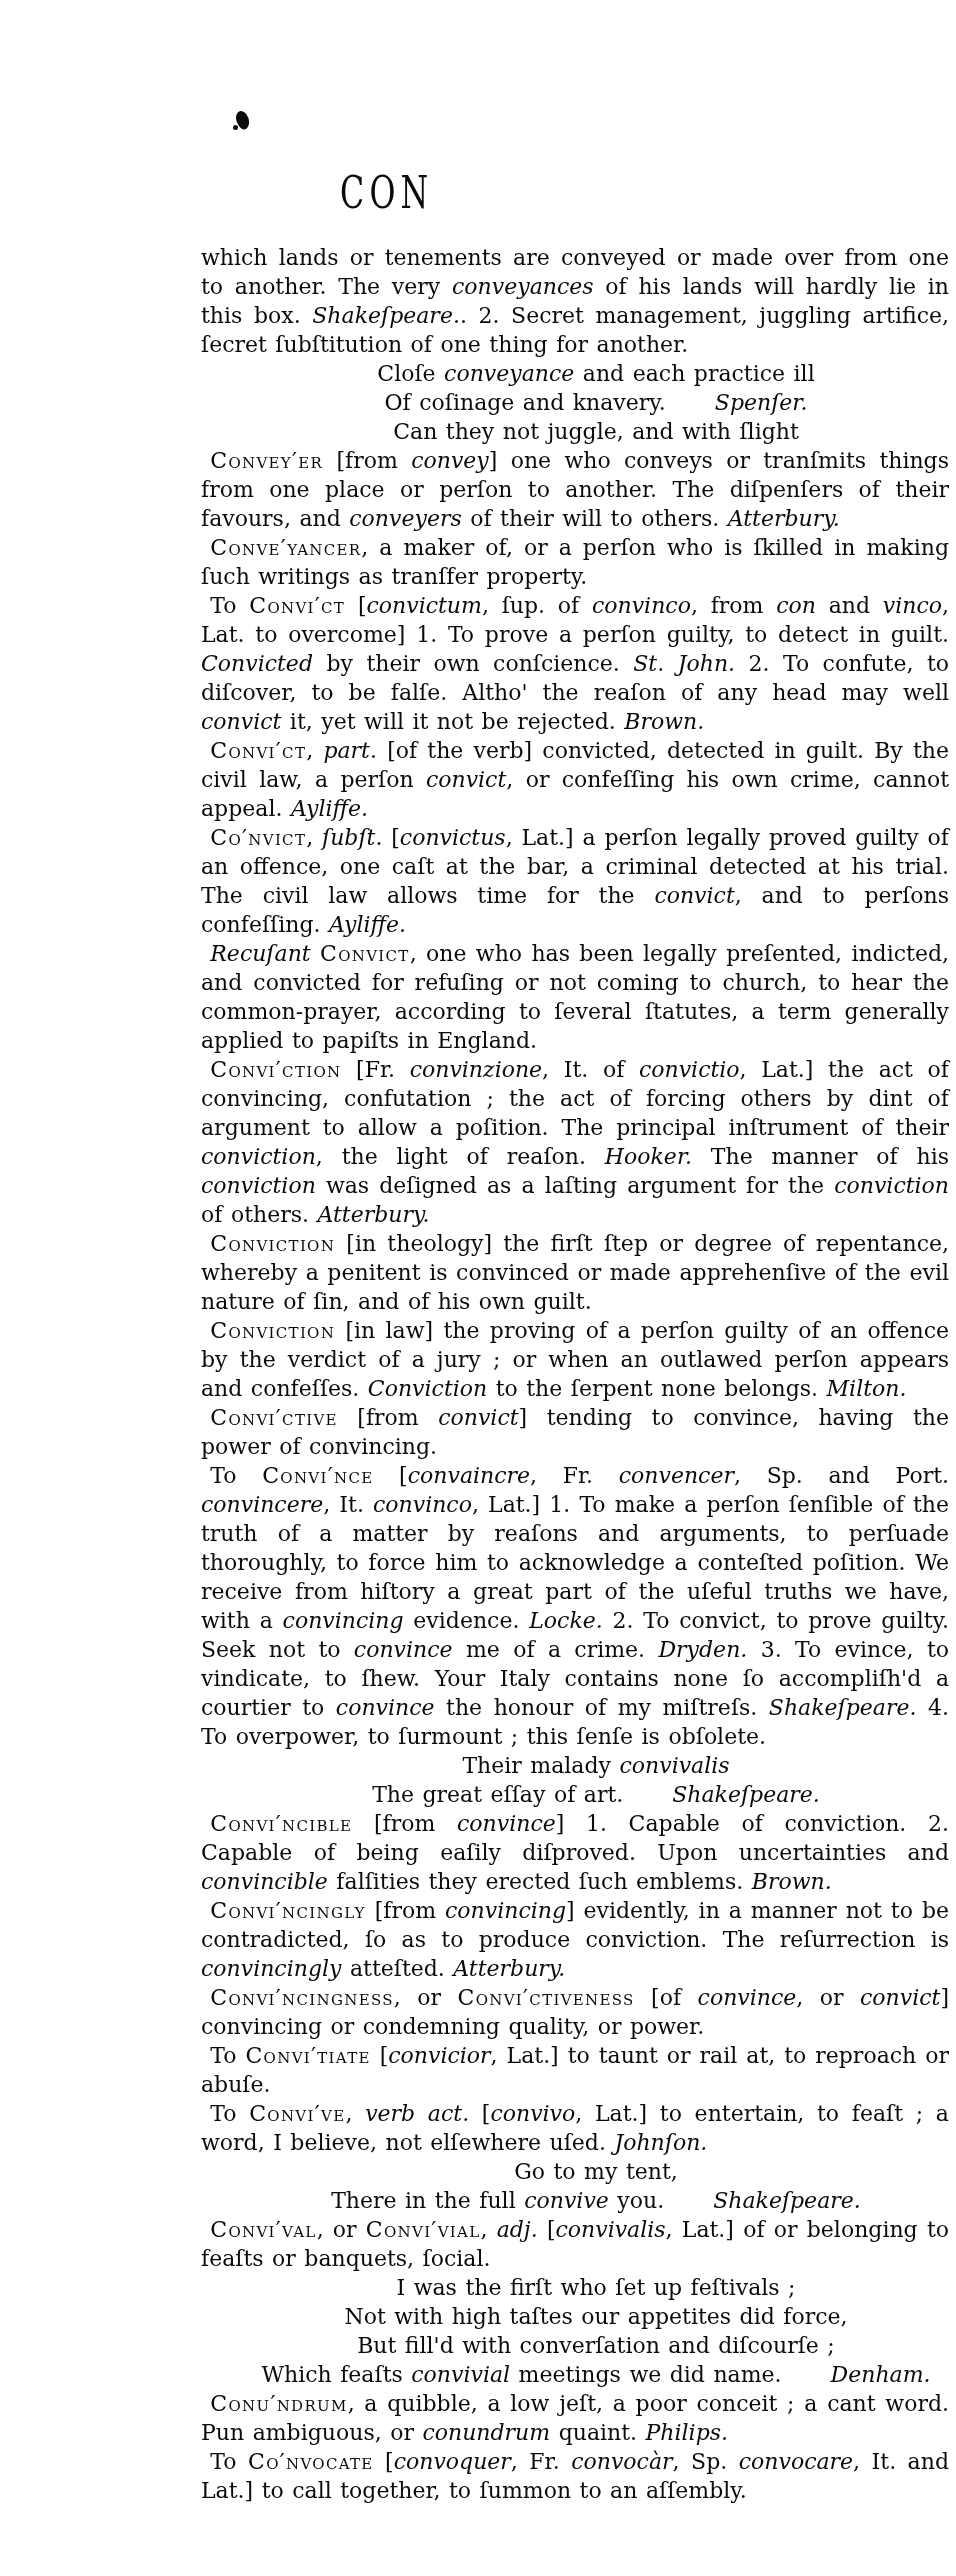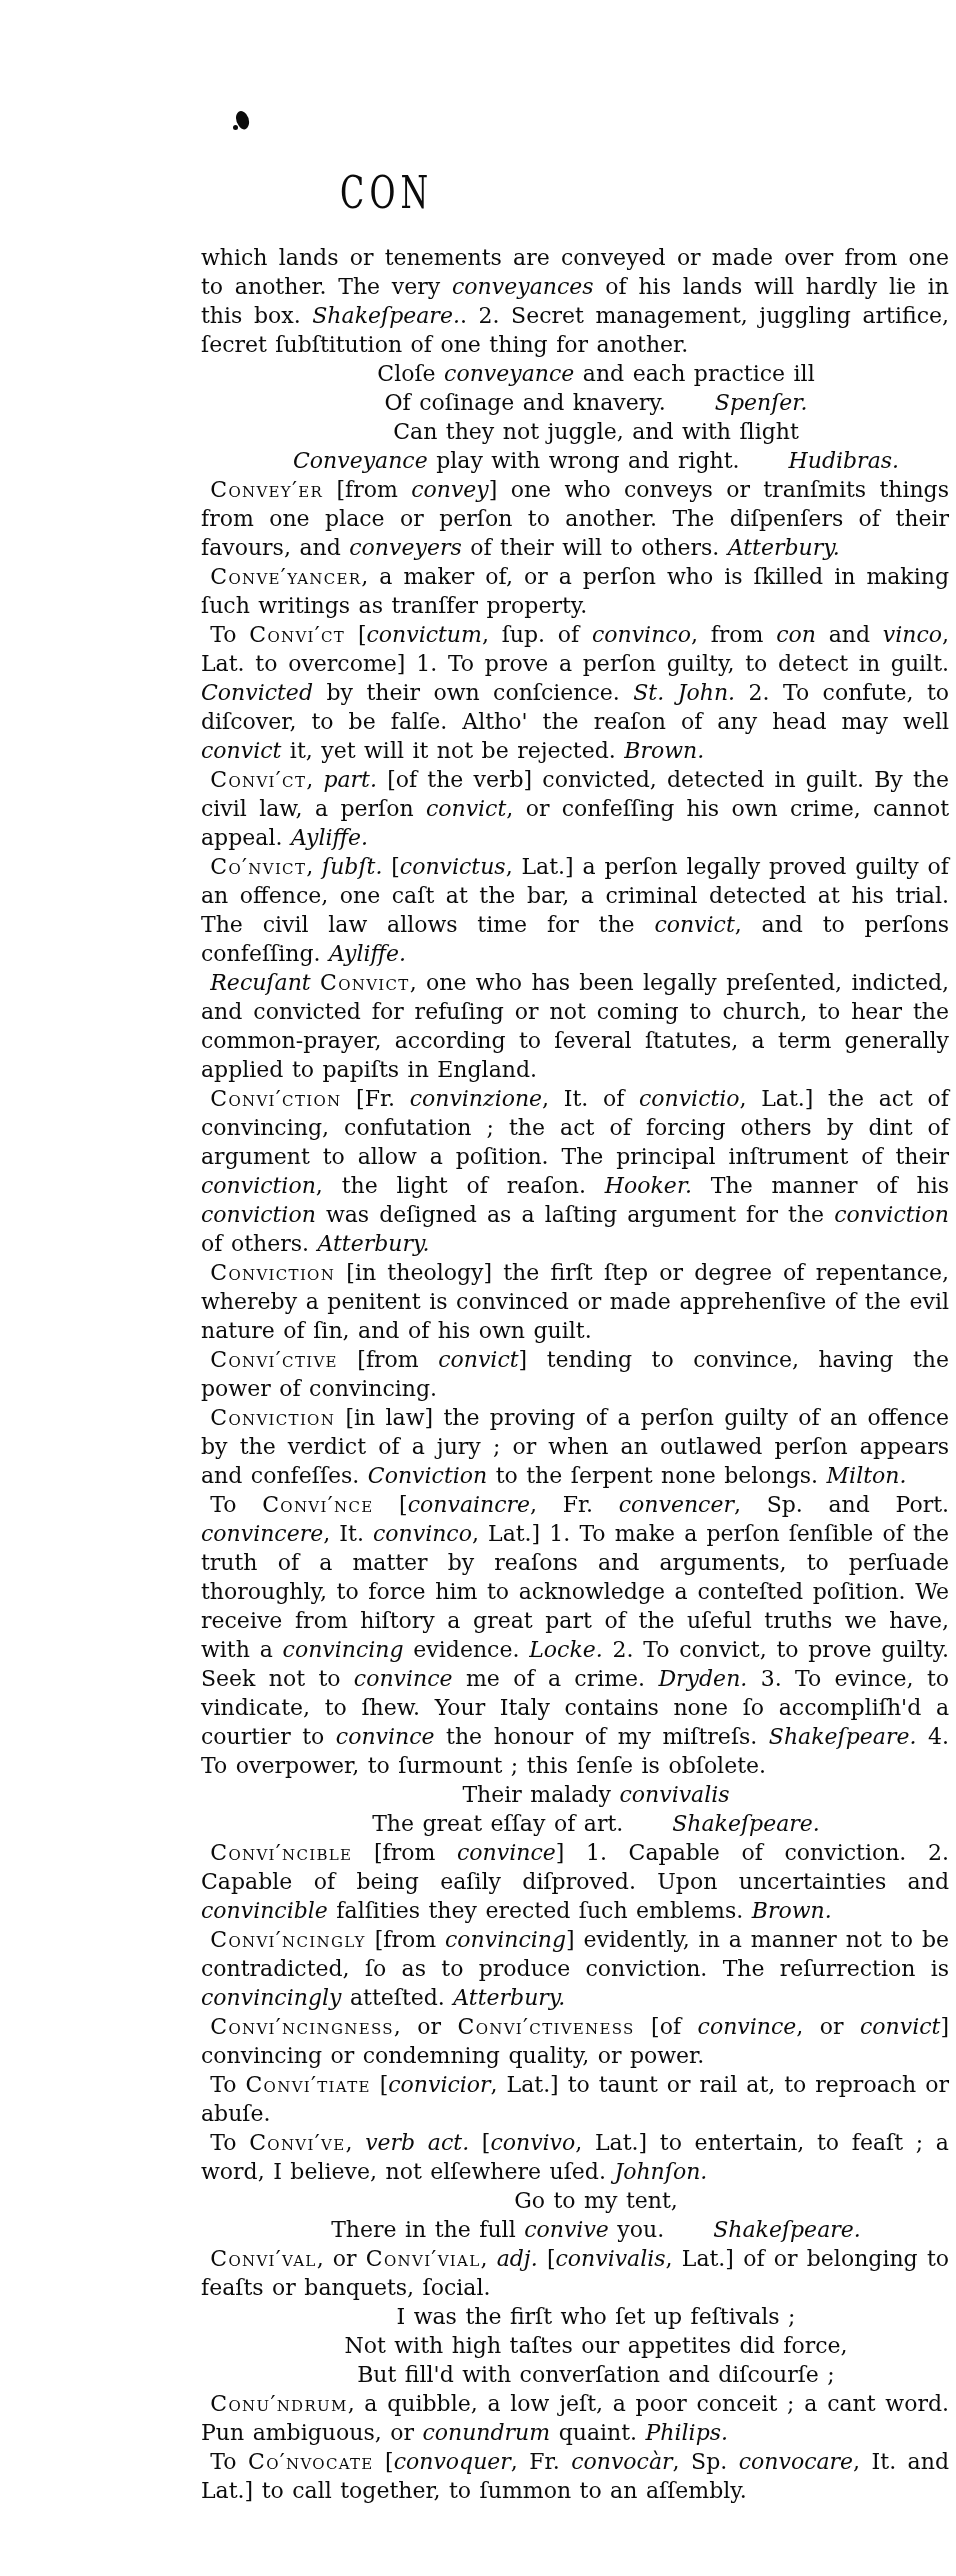--- a/index.html
+++ b/index.html
@@ -60,43 +60,43 @@
 
 <div class="page">
   <div class="ink-blot"></div>
   <div class="ink-blot-tail"></div>
   <div class="running-head">CON</div>
   <div class="text-column">
       <p class="para cont"><span class="r">which lands or tenements are conveyed or made over from one to another.  The very </span><span class="i">conveyances</span><span class="r"> of his lands will hardly lie in this box. </span><span class="i">Shakeſpeare.</span><span class="r">.  2. Secret management, juggling artifice, ſecret ſubſtitution of one thing for another.</span></p>
       <p class="para verse"><span class="r">Cloſe </span><span class="i">conveyance</span><span class="r"> and each practice ill</span></p>
       <p class="para verse"><span class="r">Of coſinage and knavery.</span><span class="gap"></span><span class="i">Spenſer.</span></p>
       <p class="para verse"><span class="r">Can they not juggle, and with ſlight</span></p>
-      <p class="para verse"><span class="i">Conveyance</span><span class="r"> play with wrong and right.</span><span class="gap"></span><span class="i">Hudibras.</span></p>
       <p class="para entry"><span class="sc">Convey′er</span><span class="r"> [from </span><span class="i">convey</span><span class="r">] one who conveys or tranſmits things from one place or perſon to another.  The diſpenſers of their favours, and </span><span class="i">conveyers</span><span class="r"> of their will to others.  </span><span class="i">Atterbury.</span></p>
       <p class="para entry"><span class="sc">Conve′yancer</span><span class="r">, a maker of, or a perſon who is ſkilled in making ſuch writings as tranſfer property.</span></p>
       <p class="para entry"><span class="r">To </span><span class="sc">Convi′ct</span><span class="r"> [</span><span class="i">convictum</span><span class="r">, ſup. of </span><span class="i">convinco</span><span class="r">, from </span><span class="i">con</span><span class="r"> and </span><span class="i">vinco</span><span class="r">, Lat. to overcome] 1. To prove a perſon guilty, to detect in guilt. </span><span class="i">Convicted</span><span class="r"> by their own conſcience. </span><span class="i">St. John.</span><span class="r">  2. To confute, to diſcover, to be falſe.  Altho' the reaſon of any head may well </span><span class="i">convict</span><span class="r"> it, yet will it not be rejected.  </span><span class="i">Brown.</span></p>
       <p class="para entry"><span class="sc">Convi′ct</span><span class="r">, </span><span class="i">part.</span><span class="r"> [of the verb] convicted, detected in guilt.  By the civil law, a perſon </span><span class="i">convict</span><span class="r">, or confeſſing his own crime, cannot appeal.  </span><span class="i">Ayliffe.</span></p>
       <p class="para entry"><span class="sc">Co′nvict</span><span class="r">, </span><span class="i">ſubſt.</span><span class="r"> [</span><span class="i">convictus</span><span class="r">, Lat.] a perſon legally proved guilty of an offence, one caſt at the bar, a criminal detected at his trial.  The civil law allows time for the </span><span class="i">convict</span><span class="r">, and to perſons confeſſing. </span><span class="i">Ayliffe.</span></p>
       <p class="para entry"><span class="i">Recuſant</span><span class="r"> </span><span class="sc">Convict</span><span class="r">, one who has been legally preſented, indicted, and convicted for refuſing or not coming to church, to hear the common-prayer, according to ſeveral ſtatutes, a term generally applied to papiſts in England.</span></p>
       <p class="para entry"><span class="sc">Convi′ction</span><span class="r"> [Fr. </span><span class="i">convinzione</span><span class="r">, It.  of </span><span class="i">convictio</span><span class="r">, Lat.] the act of convincing, confutation ; the act of forcing others by dint of argument to allow a poſition.  The principal inſtrument of their </span><span class="i">conviction</span><span class="r">, the light of reaſon. </span><span class="i">Hooker.</span><span class="r">  The manner of his </span><span class="i">conviction</span><span class="r"> was deſigned as a laſting argument for the </span><span class="i">conviction</span><span class="r"> of others.  </span><span class="i">Atterbury.</span></p>
       <p class="para entry"><span class="sc">Conviction</span><span class="r"> [in theology] the firſt ſtep or degree of repentance, whereby a penitent is convinced or made apprehenſive of the evil nature of ſin, and of his own guilt.</span></p>
+      <p class="para entry"><span class="sc">Conviction</span><span class="r"> [in law] the proving of a perſon guilty of an offence by the verdict of a jury ; or when an outlawed perſon appears and confeſſes.  </span><span class="i">Conviction</span><span class="r"> to the ſerpent none belongs.  </span><span class="i">Milton.</span></p>
       <p class="para entry"><span class="sc">Convi′ctive</span><span class="r"> [from </span><span class="i">convict</span><span class="r">] tending to convince, having the power of convincing.</span></p>
-      <p class="para entry"><span class="sc">Conviction</span><span class="r"> [in law] the proving of a perſon guilty of an offence by the verdict of a jury ; or when an outlawed perſon appears and confeſſes.  </span><span class="i">Conviction</span><span class="r"> to the ſerpent none belongs.  </span><span class="i">Milton.</span></p>
       <p class="para entry"><span class="r">To </span><span class="sc">Convi′nce</span><span class="r"> [</span><span class="i">convaincre</span><span class="r">, Fr. </span><span class="i">convencer</span><span class="r">, Sp. and Port. </span><span class="i">convincere</span><span class="r">, It. </span><span class="i">convinco</span><span class="r">, Lat.] 1. To make a perſon ſenſible of the truth of a matter by reaſons and arguments, to perſuade thoroughly, to force him to acknowledge a conteſted poſition.  We receive from hiſtory a great part of the uſeful truths we have, with a </span><span class="i">convincing</span><span class="r"> evidence. </span><span class="i">Locke.</span><span class="r">  2. To convict, to prove guilty.  Seek not to </span><span class="i">convince</span><span class="r"> me of a crime. </span><span class="i">Dryden.</span><span class="r">  3. To evince, to vindicate, to ſhew. Your Italy contains none ſo accompliſh'd a courtier to </span><span class="i">convince</span><span class="r"> the honour of my miſtreſs. </span><span class="i">Shakeſpeare.</span><span class="r">  4. To overpower, to ſurmount ; this ſenſe is obſolete.</span></p>
       <p class="para verse"><span class="r">Their malady </span><span class="i">convivalis</span></p>
       <p class="para verse"><span class="r">The great eſſay of art.</span><span class="gap"></span><span class="i">Shakeſpeare.</span></p>
       <p class="para entry"><span class="sc">Convi′ncible</span><span class="r"> [from </span><span class="i">convince</span><span class="r">] 1. Capable of conviction.  2. Capable of being eaſily diſproved.  Upon uncertainties and </span><span class="i">convincible</span><span class="r"> falſities they erected ſuch emblems.  </span><span class="i">Brown.</span></p>
       <p class="para entry"><span class="sc">Convi′ncingly</span><span class="r"> [from </span><span class="i">convincing</span><span class="r">] evidently, in a manner not to be contradicted, ſo as to produce conviction.  The reſurrection is </span><span class="i">convincingly</span><span class="r"> atteſted.  </span><span class="i">Atterbury.</span></p>
       <p class="para entry"><span class="sc">Convi′ncingness</span><span class="r">, or </span><span class="sc">Convi′ctiveness</span><span class="r"> [of </span><span class="i">convince</span><span class="r">, or </span><span class="i">convict</span><span class="r">] convincing or condemning quality, or power.</span></p>
       <p class="para entry"><span class="r">To </span><span class="sc">Convi′tiate</span><span class="r"> [</span><span class="i">convicior</span><span class="r">, Lat.] to taunt or rail at, to reproach or abuſe.</span></p>
       <p class="para entry"><span class="r">To </span><span class="sc">Convi′ve</span><span class="r">, </span><span class="i">verb act.</span><span class="r"> [</span><span class="i">convivo</span><span class="r">, Lat.] to entertain, to feaſt ; a word, I believe, not elſewhere uſed.  </span><span class="i">Johnſon.</span></p>
       <p class="para verse"><span class="r">Go to my tent,</span></p>
       <p class="para verse"><span class="r">There in the full </span><span class="i">convive</span><span class="r"> you.</span><span class="gap"></span><span class="i">Shakeſpeare.</span></p>
       <p class="para entry"><span class="sc">Convi′val</span><span class="r">, or </span><span class="sc">Convi′vial</span><span class="r">, </span><span class="i">adj.</span><span class="r"> [</span><span class="i">convivalis</span><span class="r">, Lat.] of or belonging to feaſts or banquets, ſocial.</span></p>
       <p class="para verse"><span class="r">I was the firſt who ſet up feſtivals ;</span></p>
       <p class="para verse"><span class="r">Not with high taſtes our appetites did force,</span></p>
       <p class="para verse"><span class="r">But fill'd with converſation and diſcourſe ;</span></p>
+      <p class="para verse"><span class="r">Which feaſts </span><span class="i">convivial</span><span class="r"> meetings we did name.</span><span class="gap"></span><span class="i">Denham.</span></p>
       <p class="para entry"><span class="sc">Conu′ndrum</span><span class="r">, a quibble, a low jeſt, a poor conceit ; a cant word.  Pun ambiguous, or </span><span class="i">conundrum</span><span class="r"> quaint.  </span><span class="i">Philips.</span></p>
       <p class="para entry"><span class="r">To </span><span class="sc">Co′nvocate</span><span class="r"> [</span><span class="i">convoquer</span><span class="r">, Fr. </span><span class="i">convocàr</span><span class="r">, Sp. </span><span class="i">convocare</span><span class="r">, It. and Lat.] to call together, to ſummon to an aſſembly.</span></p>
     </div>
 
 </div>
 
 
 </body></html>

